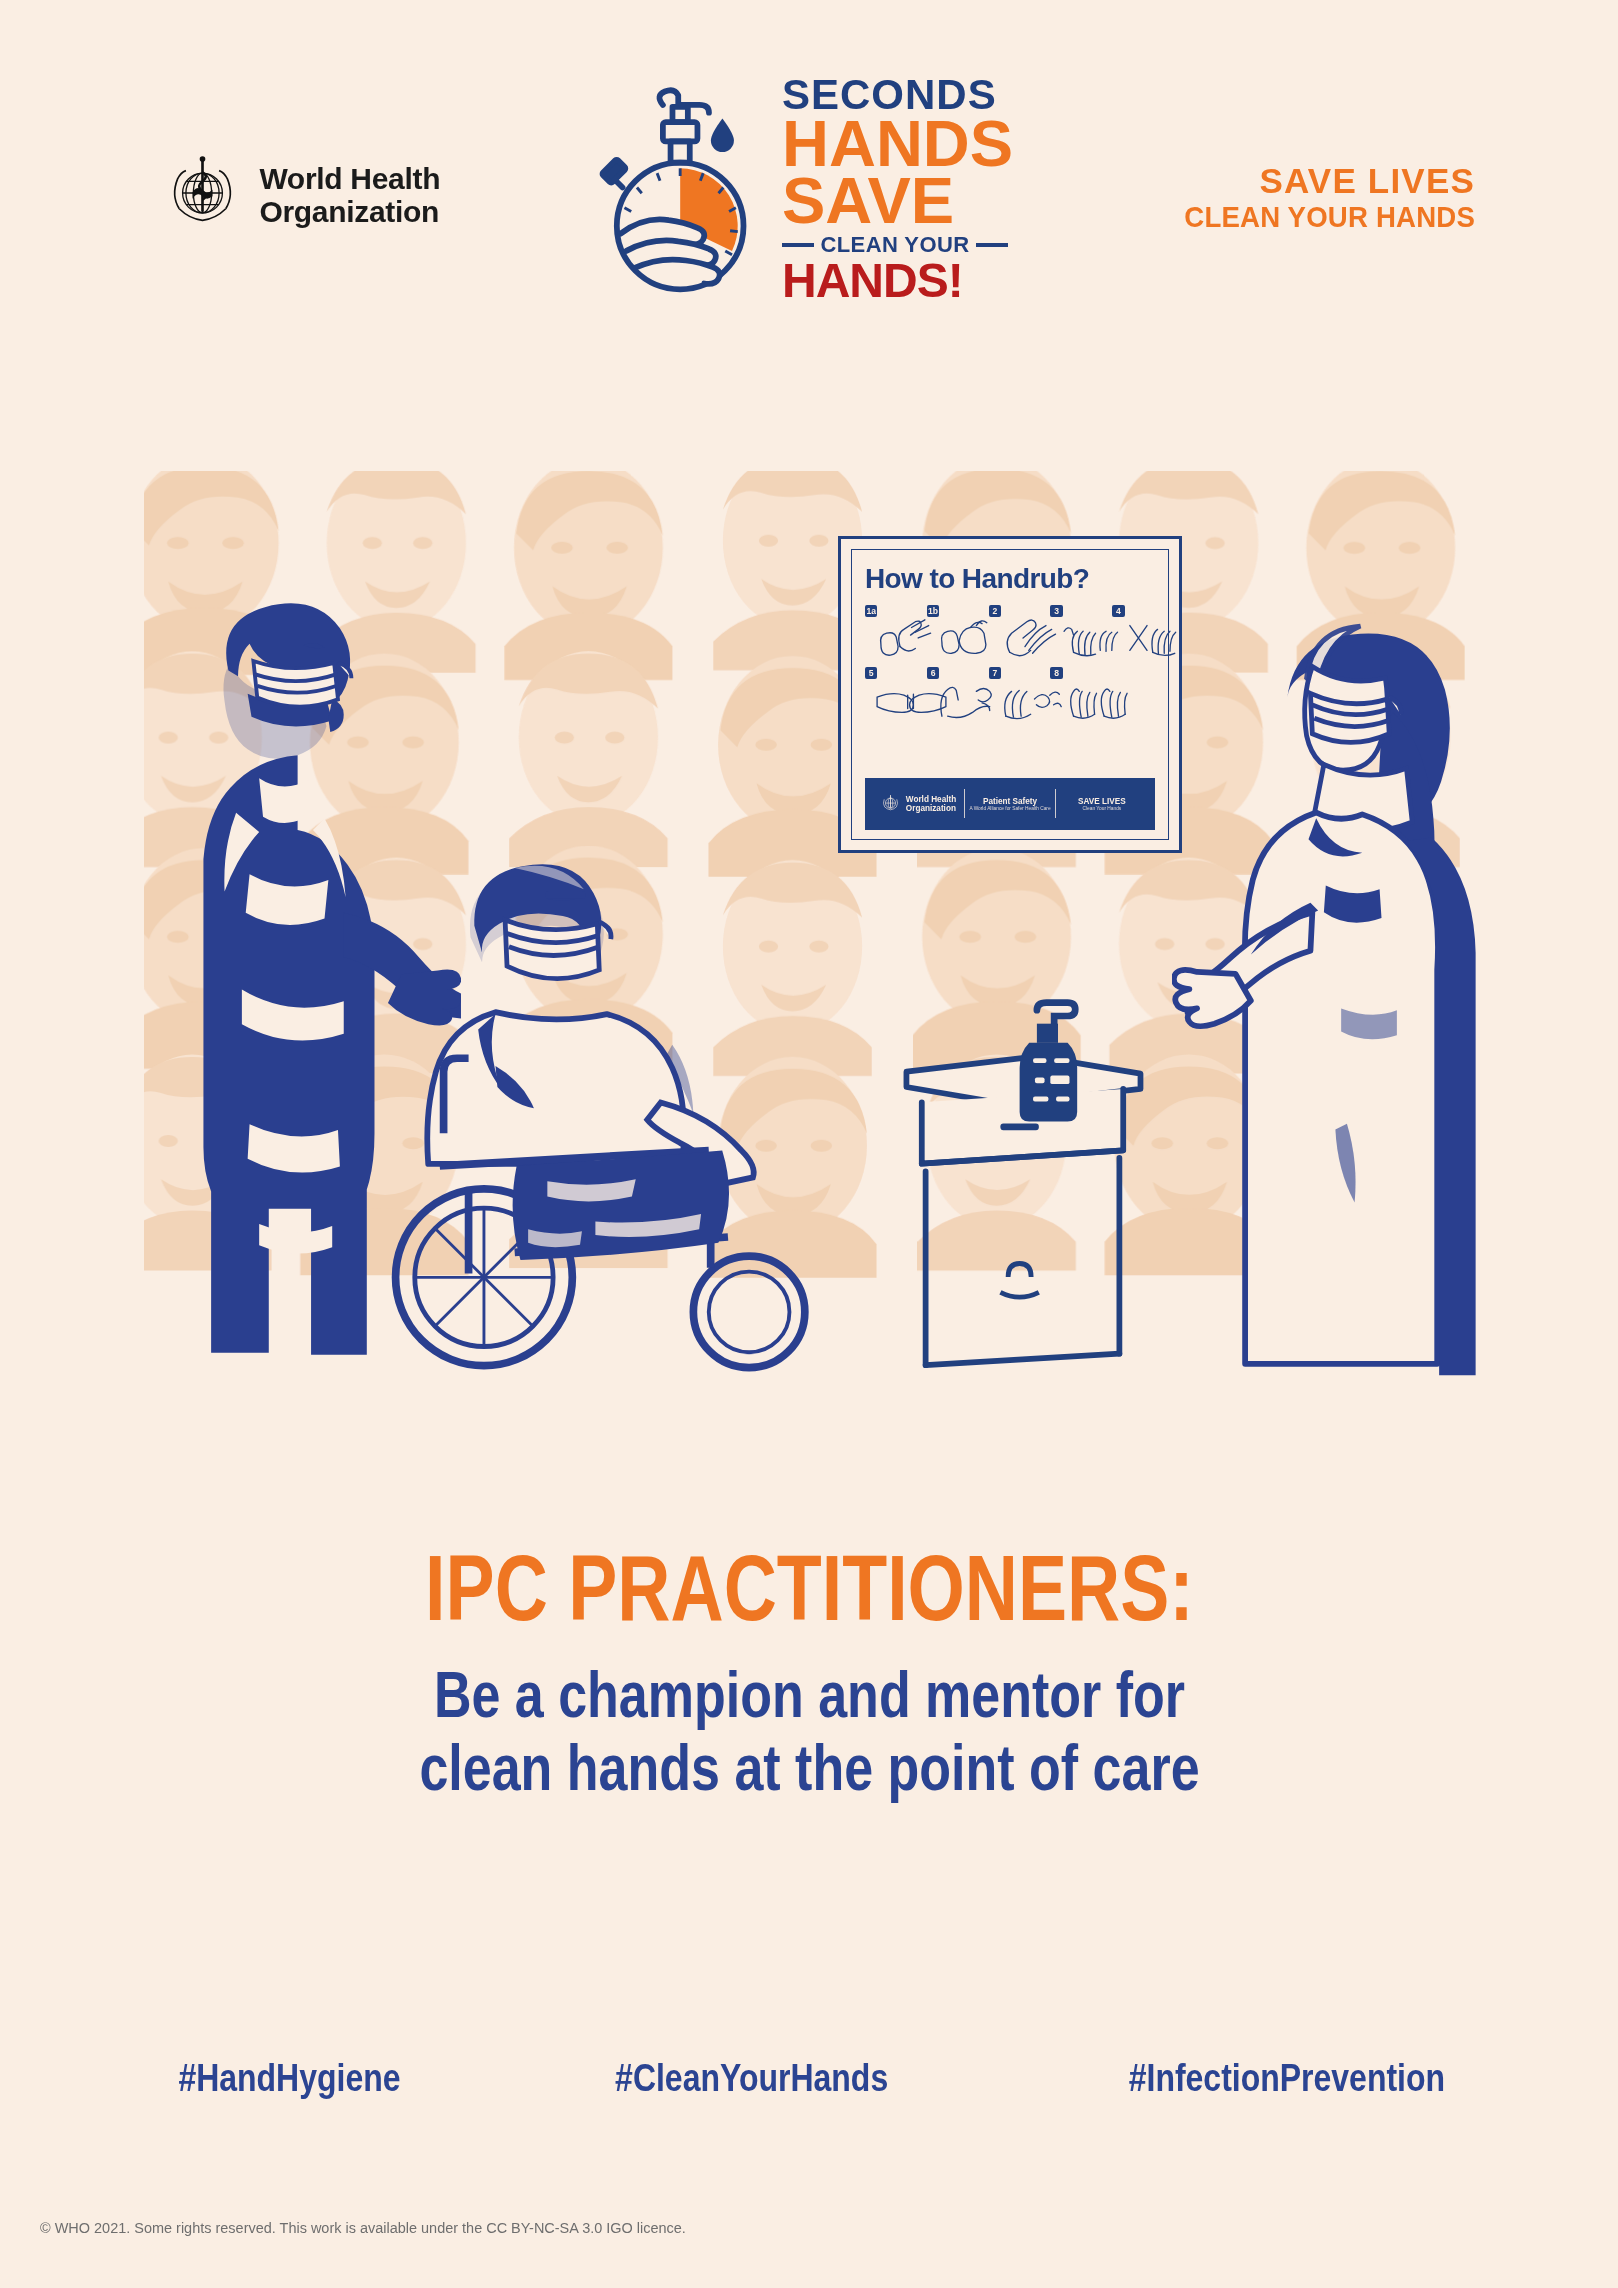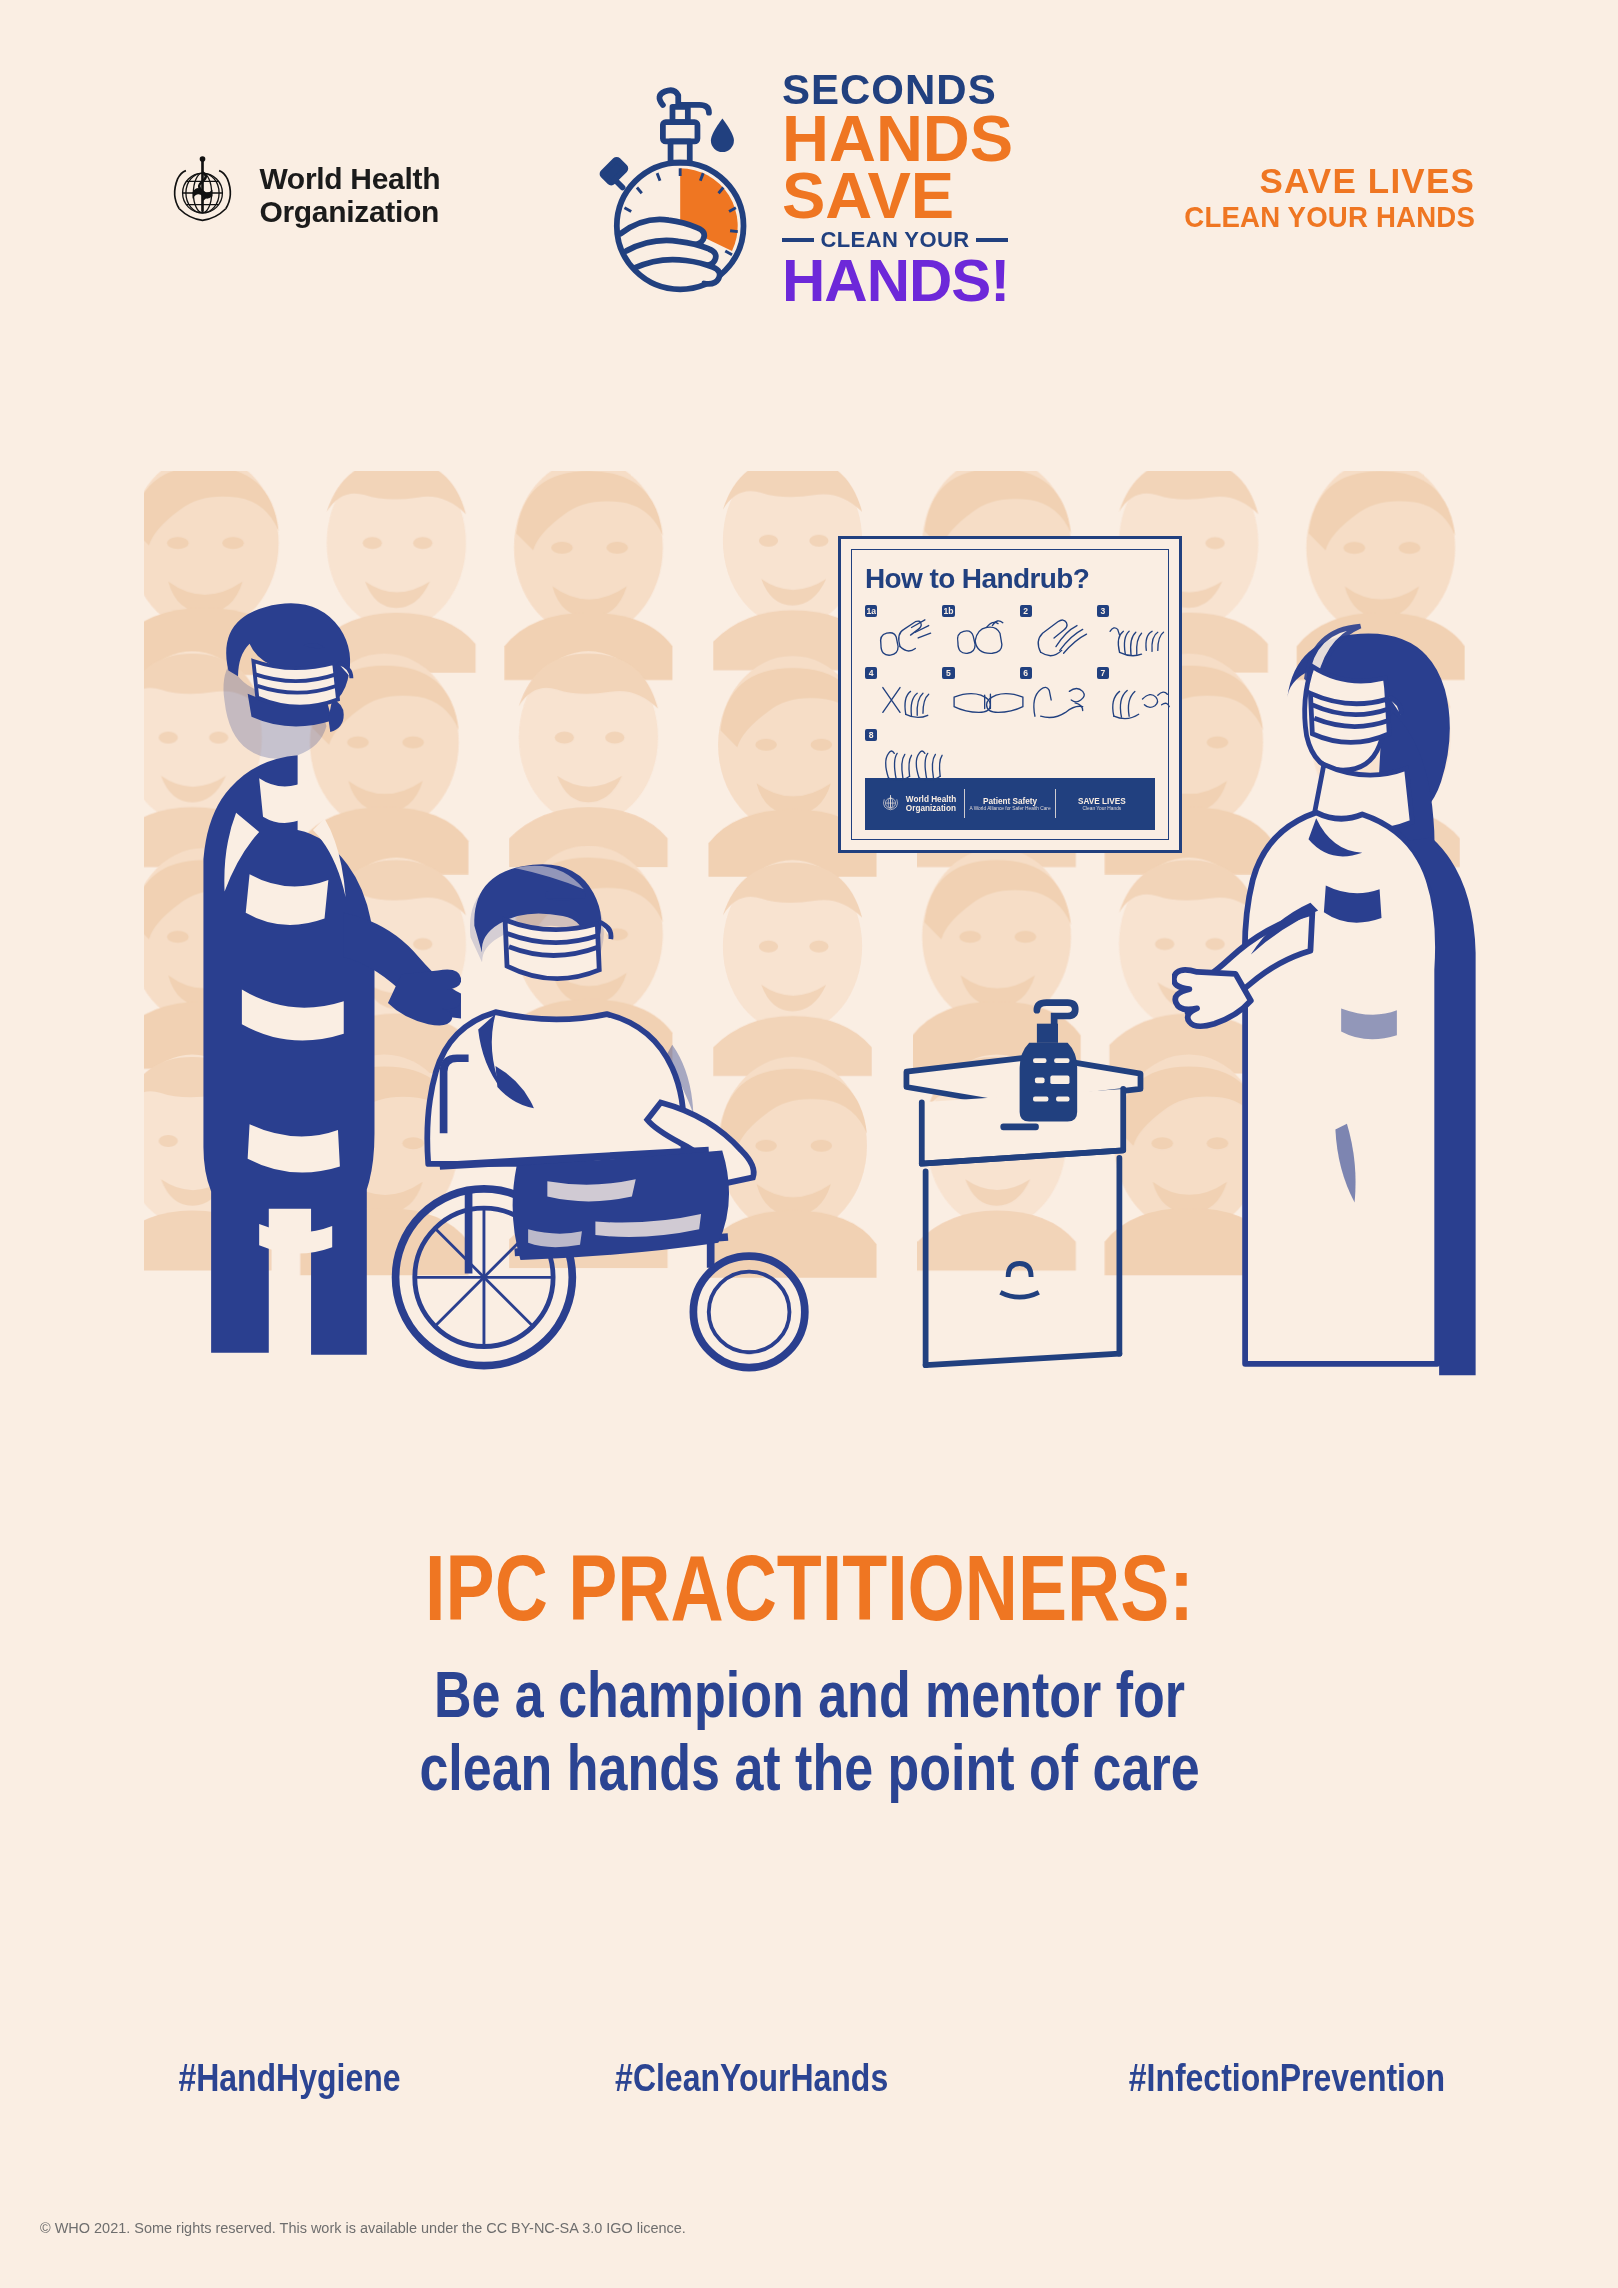--- a/index.html
+++ b/index.html
@@ -90,22 +90,22 @@
     font-family: "Liberation Sans", sans-serif;
     font-weight: bold;
     font-size: 22px;
     color: #21407f;
     letter-spacing: 0.4px;
     white-space: nowrap;
   }
   .cw-hands {
     font-family: "Liberation Sans", sans-serif;
     font-weight: bold;
-    font-size: 60px;
-    color: #6d28d9;
+    font-size: 48px;
+    color: #b91c1c;
     line-height: 0.9;
     letter-spacing: -1px;
   }
   .tagline {
     position: absolute;
     right: 144px;
     top: 161px;
     text-align: right;
     color: #ef7622;
   }
@@ -165,21 +165,21 @@
   .wp-title {
     font-weight: bold;
     font-size: 28px;
     color: #21407f;
     letter-spacing: -0.6px;
     margin-bottom: 9.6px;
   }
   .wp-grid {
     flex: 1;
     display: grid;
-    grid-template-columns: repeat(4, 1fr);
+    grid-template-columns: repeat(5, 1fr);
     grid-template-rows: repeat(3, 1fr);
     gap: 19px;
   }
   .wp-step { position: relative; }
   .wp-num {
     position: absolute;
     left: 0; top: 0;
     width: 12.5px; height: 12.5px;
     background: #21407f;
     color: #faeee3;

